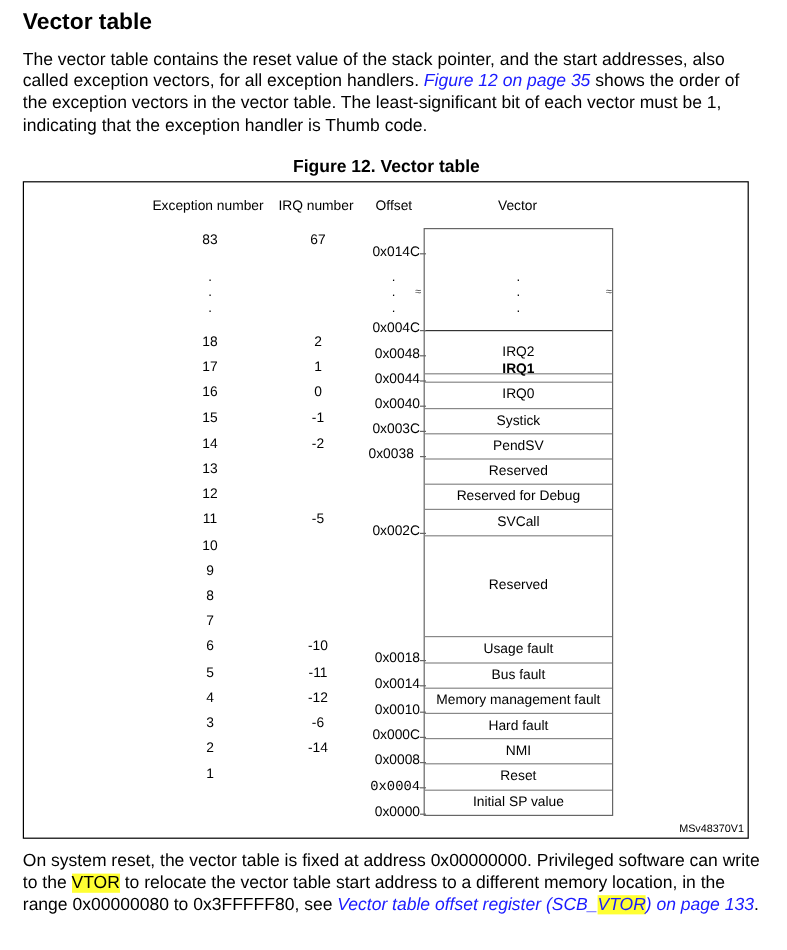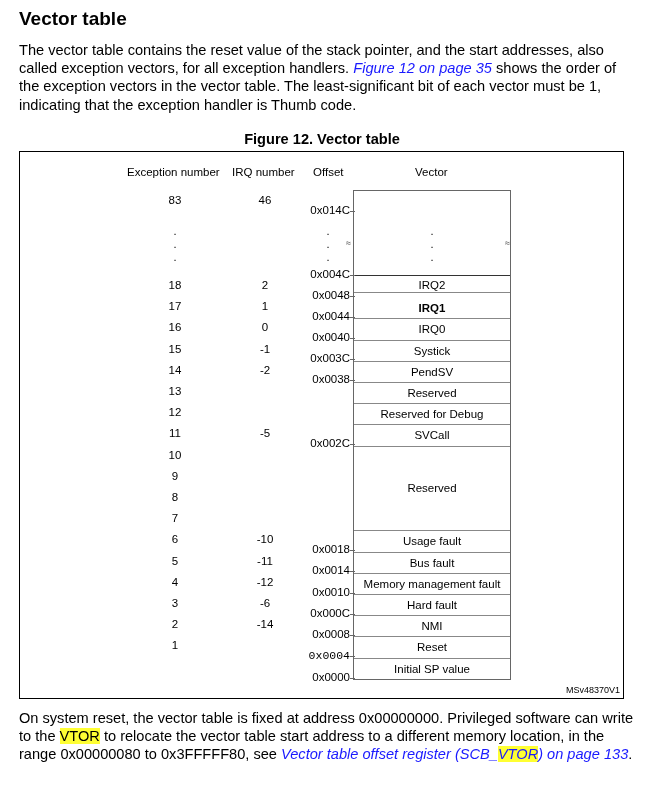--- a/index.html
+++ b/index.html
@@ -34,21 +34,21 @@
 <div class="fig-title">Figure 12. Vector table</div>
 
 <div class="figbox"></div>
 
 <div class="col-h" style="left:127px">Exception number</div>
 <div class="col-h" style="left:232px">IRQ number</div>
 <div class="col-h" style="left:313px">Offset</div>
 <div class="col-h" style="left:415px">Vector</div>
 
 <div class="cell exc" style="top:194px">83</div>
-<div class="cell irq" style="top:194px">46</div>
+<div class="cell irq" style="top:194px">67</div>
 
 <div class="dots" style="left:165px; top:225px"><span>.</span><br><span>.</span><br><span>.</span></div>
 <div class="dots" style="left:318px; top:225px"><span>.</span><br><span>.</span><br><span>.</span></div>
 <div class="dots" style="left:422px; top:225px; z-index:2"><span>.</span><br><span>.</span><br><span>.</span></div>
 
 <div id="rows-container">
     <div class="cell exc" style="top: 279px;">18</div>
     <div class="cell irq" style="top: 279px;">2</div>
     <div class="cell exc" style="top: 300.2px;">17</div>
     <div class="cell irq" style="top: 300.2px;">1</div>
@@ -84,21 +84,21 @@
     <div class="cell irq" style="top: 618.2px;">-14</div>
     <div class="cell exc" style="top: 639.4px;">1</div>
     <div class="cell irq" style="top: 639.4px;"></div>
     <div class="cell exc" style="top: 660.6px;"></div>
     <div class="cell irq" style="top: 660.6px;"></div>
   </div>
 
 <div class="vbox">
   <div class="vrow" style="top:21px; height:64px; border-bottom:1px solid #333"></div>
   <div id="vrows">
-      <div class="vrow" style="top: 86px; height: 16px;">
+      <div class="vrow" style="top: 86px; height: 35px;">
         <span>IRQ2</span>
       </div>
       <div class="vrow" style="top: 107.2px; height: 21.2px; font-weight: bold;">
         <span>IRQ1</span>
       </div>
       <div class="vrow" style="top: 128.4px; height: 21.2px;">
         <span>IRQ0</span>
       </div>
       <div class="vrow" style="top: 149.6px; height: 21.2px;">
         <span>Systick</span>
@@ -151,21 +151,21 @@
     <div class="off" style="top: 268px;">0x004C</div>
     <div class="tick" style="top: 275px;"></div>
     <div class="off" style="top: 289px;">0x0048</div>
     <div class="tick" style="top: 296px;"></div>
     <div class="off" style="top: 310px;">0x0044</div>
     <div class="tick" style="top: 317px;"></div>
     <div class="off" style="top: 331px;">0x0040</div>
     <div class="tick" style="top: 338px;"></div>
     <div class="off" style="top: 352px;">0x003C</div>
     <div class="tick" style="top: 359px;"></div>
-    <div class="off" style="top: 373px;">0x0038</div>
+    <div class="off" style="top: 373px; text-align: center;">0x0038</div>
     <div class="tick" style="top: 380px;"></div>
     <div class="off" style="top: 437px;">0x002C</div>
     <div class="tick" style="top: 444px;"></div>
     <div class="off" style="top: 543px;">0x0018</div>
     <div class="tick" style="top: 550px;"></div>
     <div class="off" style="top: 564px;">0x0014</div>
     <div class="tick" style="top: 571px;"></div>
     <div class="off" style="top: 586px;">0x0010</div>
     <div class="tick" style="top: 593px;"></div>
     <div class="off" style="top: 607px;">0x000C</div>

